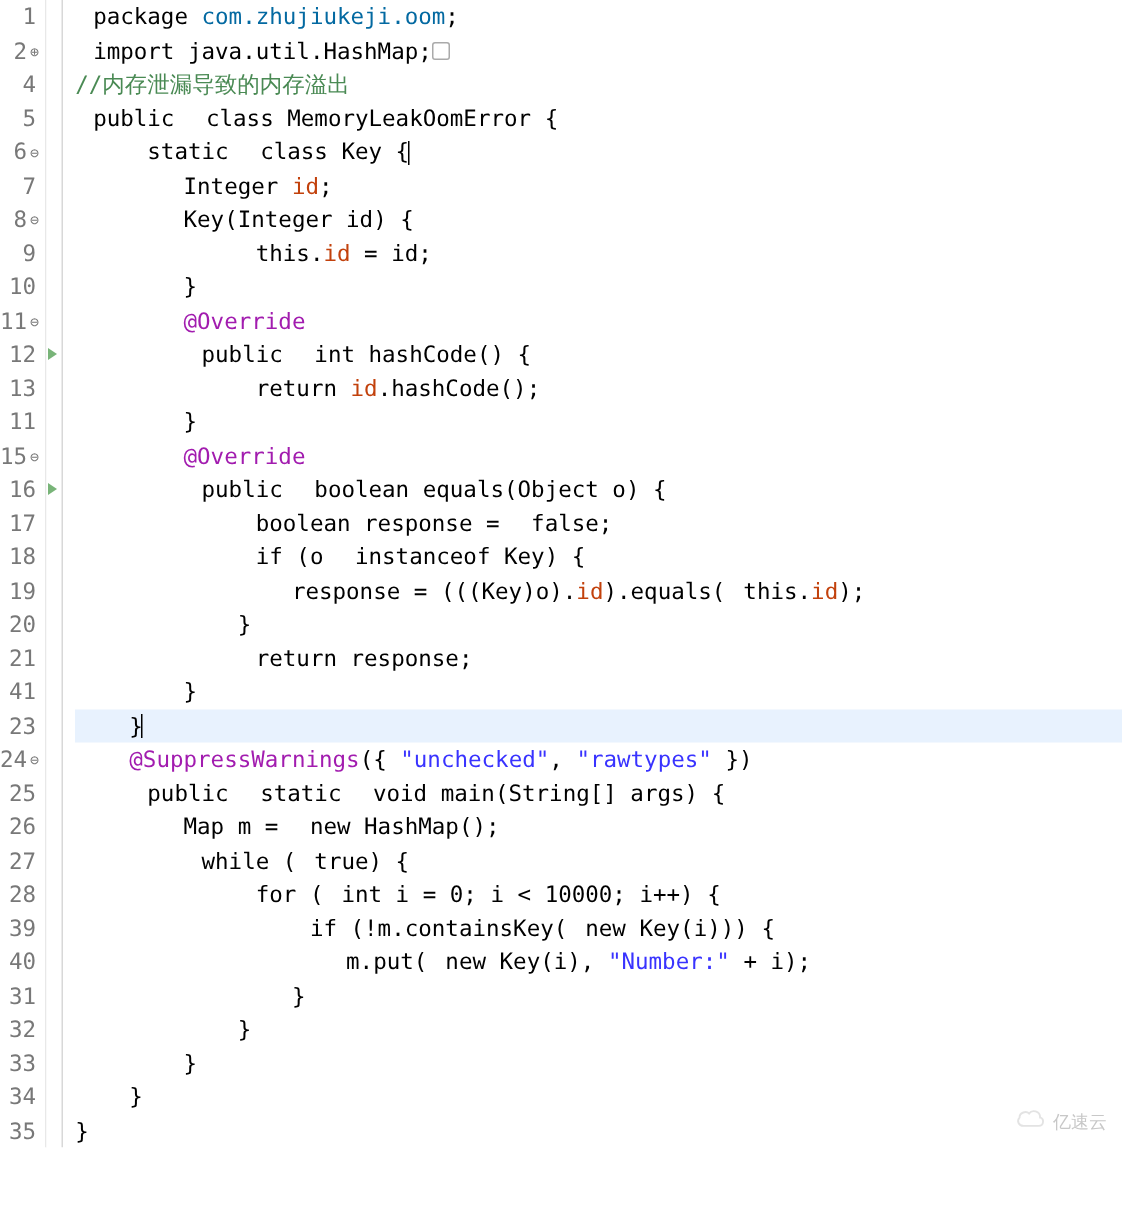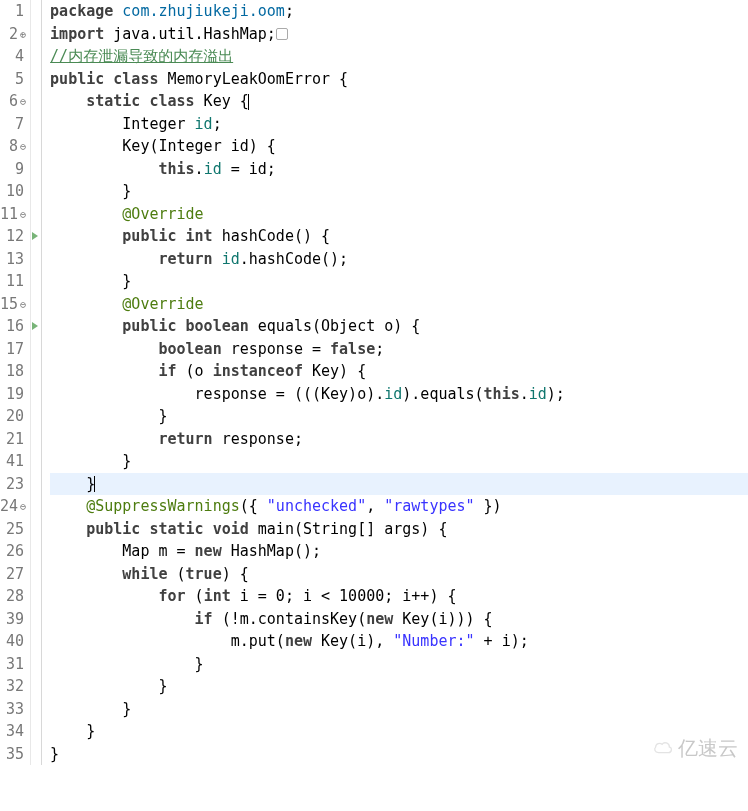--- a/index.html
+++ b/index.html
@@ -70,42 +70,41 @@
   .ann.tri::before{
     content:"";
     position:absolute;
     left:1px;
     top:7px;
     width:0;height:0;
     border-top:4px solid transparent;
     border-bottom:4px solid transparent;
     border-left:6px solid #78b478;
   }
-  .kw { color: #404040; font-weight: bold; }
+  .kw { color: #000000; font-weight: normal; margin-left: 12px; }
   .str { color: #3933ff; }
-  .comment { color: #4a8a54; text-decoration: underline; }
-  .ann-code { color: #4d7c0f; }
-  .field { color: #0f766e; }
+  .comment { color: #4a8a54; }
+  .ann-code { color: #a21caf; }
+  .field { color: #c2410c; }
   .pkg { color:#0369a1; }
   .cursor {
     display:inline-block;
     width:1px;
     background:#000;
     height:16px;
     vertical-align:middle;
     margin-left:-1px;
   }
   .watermark {
     position:absolute;
     right:10px;
     bottom:6px;
-    font-size:20px;
+    font-size:12px;
     color:#c8c8c8;
     display:flex;
-    align-items:center;
     gap:4px;
     pointer-events:none;
   }
   .watermark svg { opacity:0.5; }
   .foldbox {
     display:inline-block;
     border:1px solid #aaa;
     width:10px;height:10px;
     font-size:9px;
     line-height:9px;

